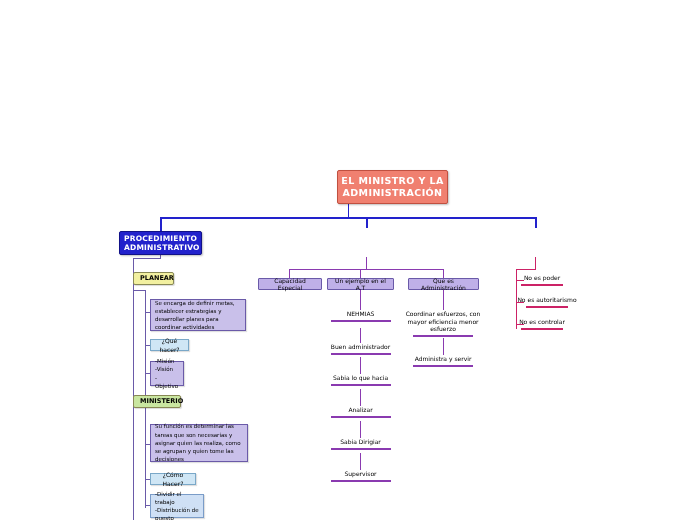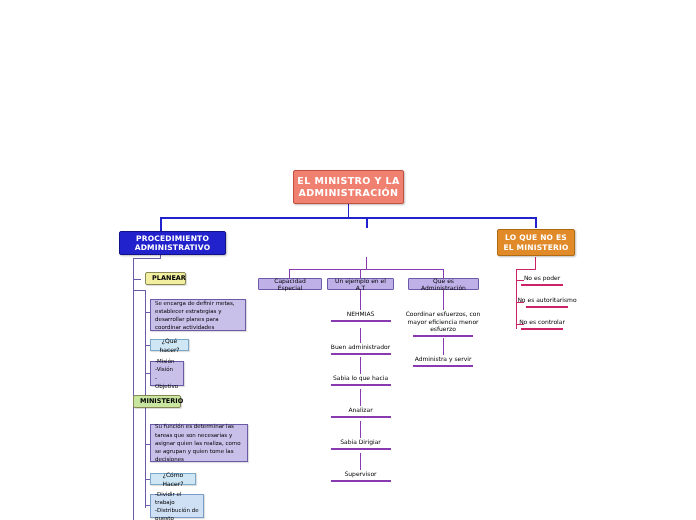--- a/index.html
+++ b/index.html
@@ -24,20 +24,21 @@
   
   .root{
     background:#f08070;
     border:1px solid #c05040;
     color:#ffffff;
     font-weight:bold;
     font-size:9.5px;
     letter-spacing:.4px;
     border-radius:2px;
     box-shadow:1px 1px 2px rgba(0,0,0,.25);
+    margin-left:44px;
   }
   
   .lvl1{
     color:#ffffff;
     font-weight:bold;
     font-size:7.5px;
     letter-spacing:.2px;
     border-radius:2px;
     box-shadow:1px 1px 2px rgba(0,0,0,.25);
     padding:2px 4px;
@@ -73,21 +74,21 @@
   
   .tag{
     font-size:6.5px;
     font-weight:bold;
     color:#000000;
     border:1px solid #888855;
     border-radius:2px;
     padding:2px 6px;
     box-shadow:1px 1px 1px rgba(0,0,0,.15);
   }
-  .tag-yellow{background:#f2f0a0;margin-left:12px;}
+  .tag-yellow{background:#f2f0a0;}
   .tag-green{background:#c9e6a0;}
 
   
   .note{
     background:#c9c0ea;
     border:1px solid #6a5aa8;
     color:#000000;
     font-size:5.5px;
     text-align:left;
     padding:3px 4px;
@@ -169,28 +170,25 @@
   <div class="ln v r" style="left:516px;top:269px;height:60px;width:1px;"></div>
   <div class="ln h r" style="left:516px;top:269px;width:20px;"></div>
   <div class="ln h r" style="left:516px;top:280px;width:8px;"></div>
   <div class="ln h r" style="left:516px;top:302px;width:8px;"></div>
   <div class="ln h r" style="left:516px;top:324px;width:8px;"></div>
 
   <div class="node root" style="left:293px;top:170px;width:111px;height:34px;">
     <span>EL MINISTRO Y LA ADMINISTRACIÓN</span>
   </div>
 
-  <div class="node lvl1 blue" style="left:119px;top:231px;width:107px;height:24px;">
+  <div class="node lvl1 blue" style="left:119px;top:231px;width:83px;height:24px;">
     <span>PROCEDIMIENTO ADMINISTRATIVO</span>
   </div>
 
 
-  <div class="node lvl1 orange" style="left:497px;top:229px;width:78px;height:27px;">
-    <span>LO QUE NO ES EL MINISTERIO</span>
-  </div>
 
   <div class="node tag tag-yellow" style="left:133px;top:272px;width:41px;height:13px;">
     <span>PLANEAR</span>
   </div>
 
   <div class="node note" style="left:150px;top:299px;width:96px;height:32px;">
     <span>Se encarga de definir metas, establecer estrategias y desarrollar planes para coordinar actividades</span>
   </div>
 
   <div class="node note q" style="left:150px;top:339px;width:39px;height:12px;">

